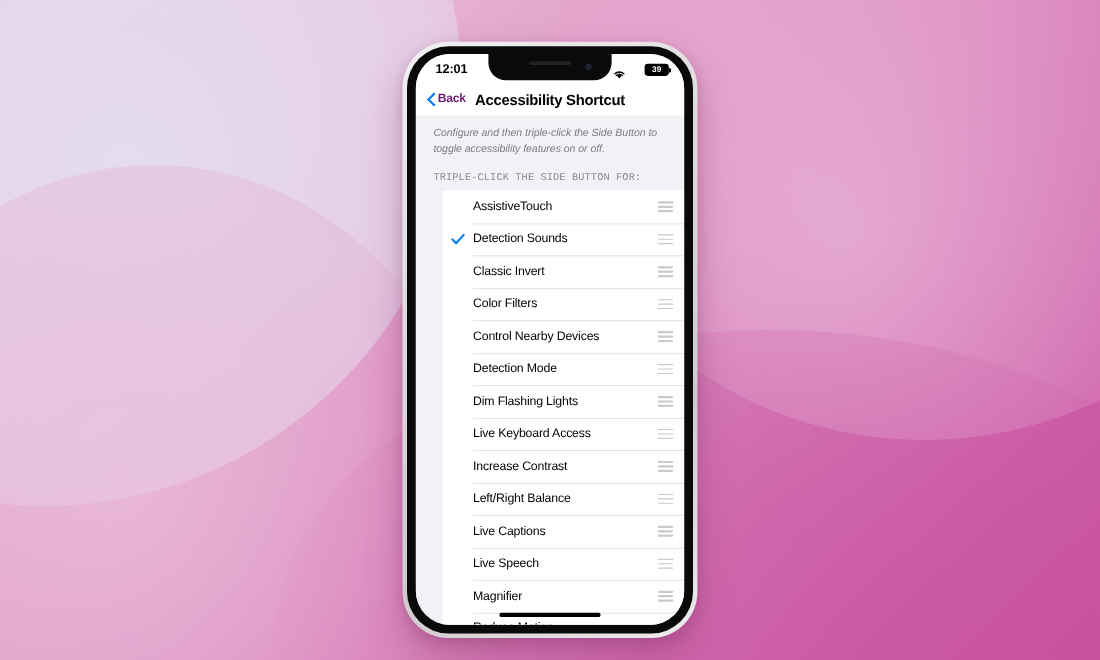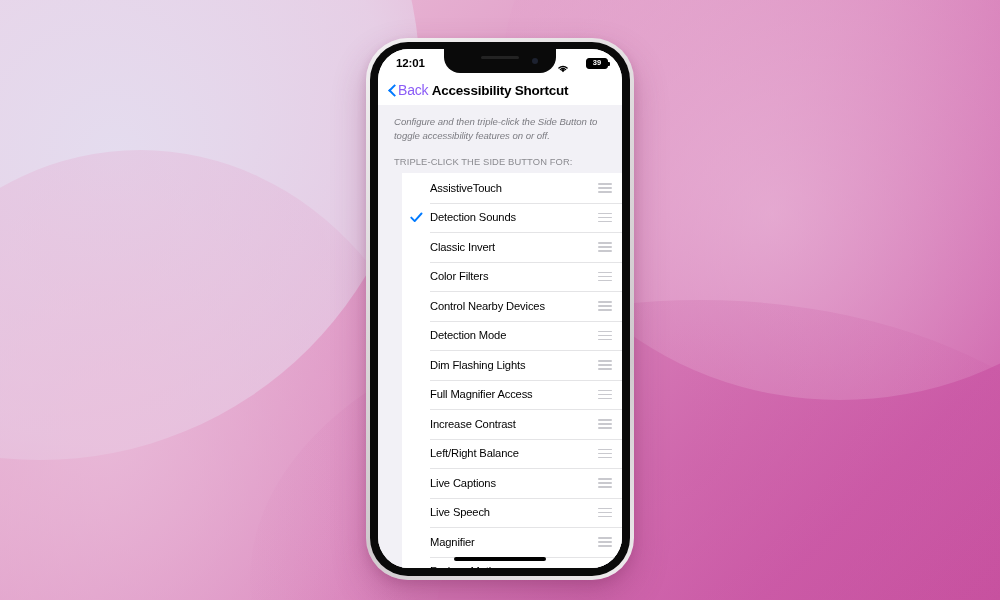--- a/index.html
+++ b/index.html
@@ -196,23 +196,24 @@
   .chev:before {
     content: "";
     position: absolute;
     left: 2px; top: 2px;
     width: 7px; height: 7px;
     border-left: 2px solid #007aff;
     border-bottom: 2px solid #007aff;
     transform: rotate(45deg);
   }
   .back-label {
-    font-size: 14px;
-    color: #8b5cf6;
+    font-size: 11px;
+    color: #701a75;
     letter-spacing: -0.2px;
+    font-weight: bold;
   }
   .nav-title {
     position: absolute;
     left: 0; right: 0;
     text-align: center;
     font-size: 13.5px;
     font-weight: bold;
     color: #000;
     letter-spacing: -0.25px;
     pointer-events: none;
@@ -231,20 +232,21 @@
     line-height: 1.42;
     color: #7c7c82;
     letter-spacing: -0.05px;
     font-style: italic;
   }
   .section-header {
     padding: 14px 32px 6px 16px;
     font-size: 9.4px;
     color: #8a8a8f;
     letter-spacing: 0.1px;
+    font-family: Liberation Mono, monospace;
   }
 
   .list {
     background: #ffffff;
     margin-left: 24px;
   }
   .row {
     position: relative;
     height: 29.5px;
     display: flex;
@@ -419,21 +421,21 @@
                 <div class="check"></div>
                 <div class="row-label">Dim Flashing Lights</div>
                 <div class="handle">
                   <i></i>
                   <i></i>
                   <i></i>
                 </div>
               </div>
               <div class="row">
                 <div class="check"></div>
-                <div class="row-label">Full Magnifier Access</div>
+                <div class="row-label">Live Keyboard Access</div>
                 <div class="handle">
                   <i></i>
                   <i></i>
                   <i></i>
                 </div>
               </div>
               <div class="row">
                 <div class="check"></div>
                 <div class="row-label">Increase Contrast</div>
                 <div class="handle">

